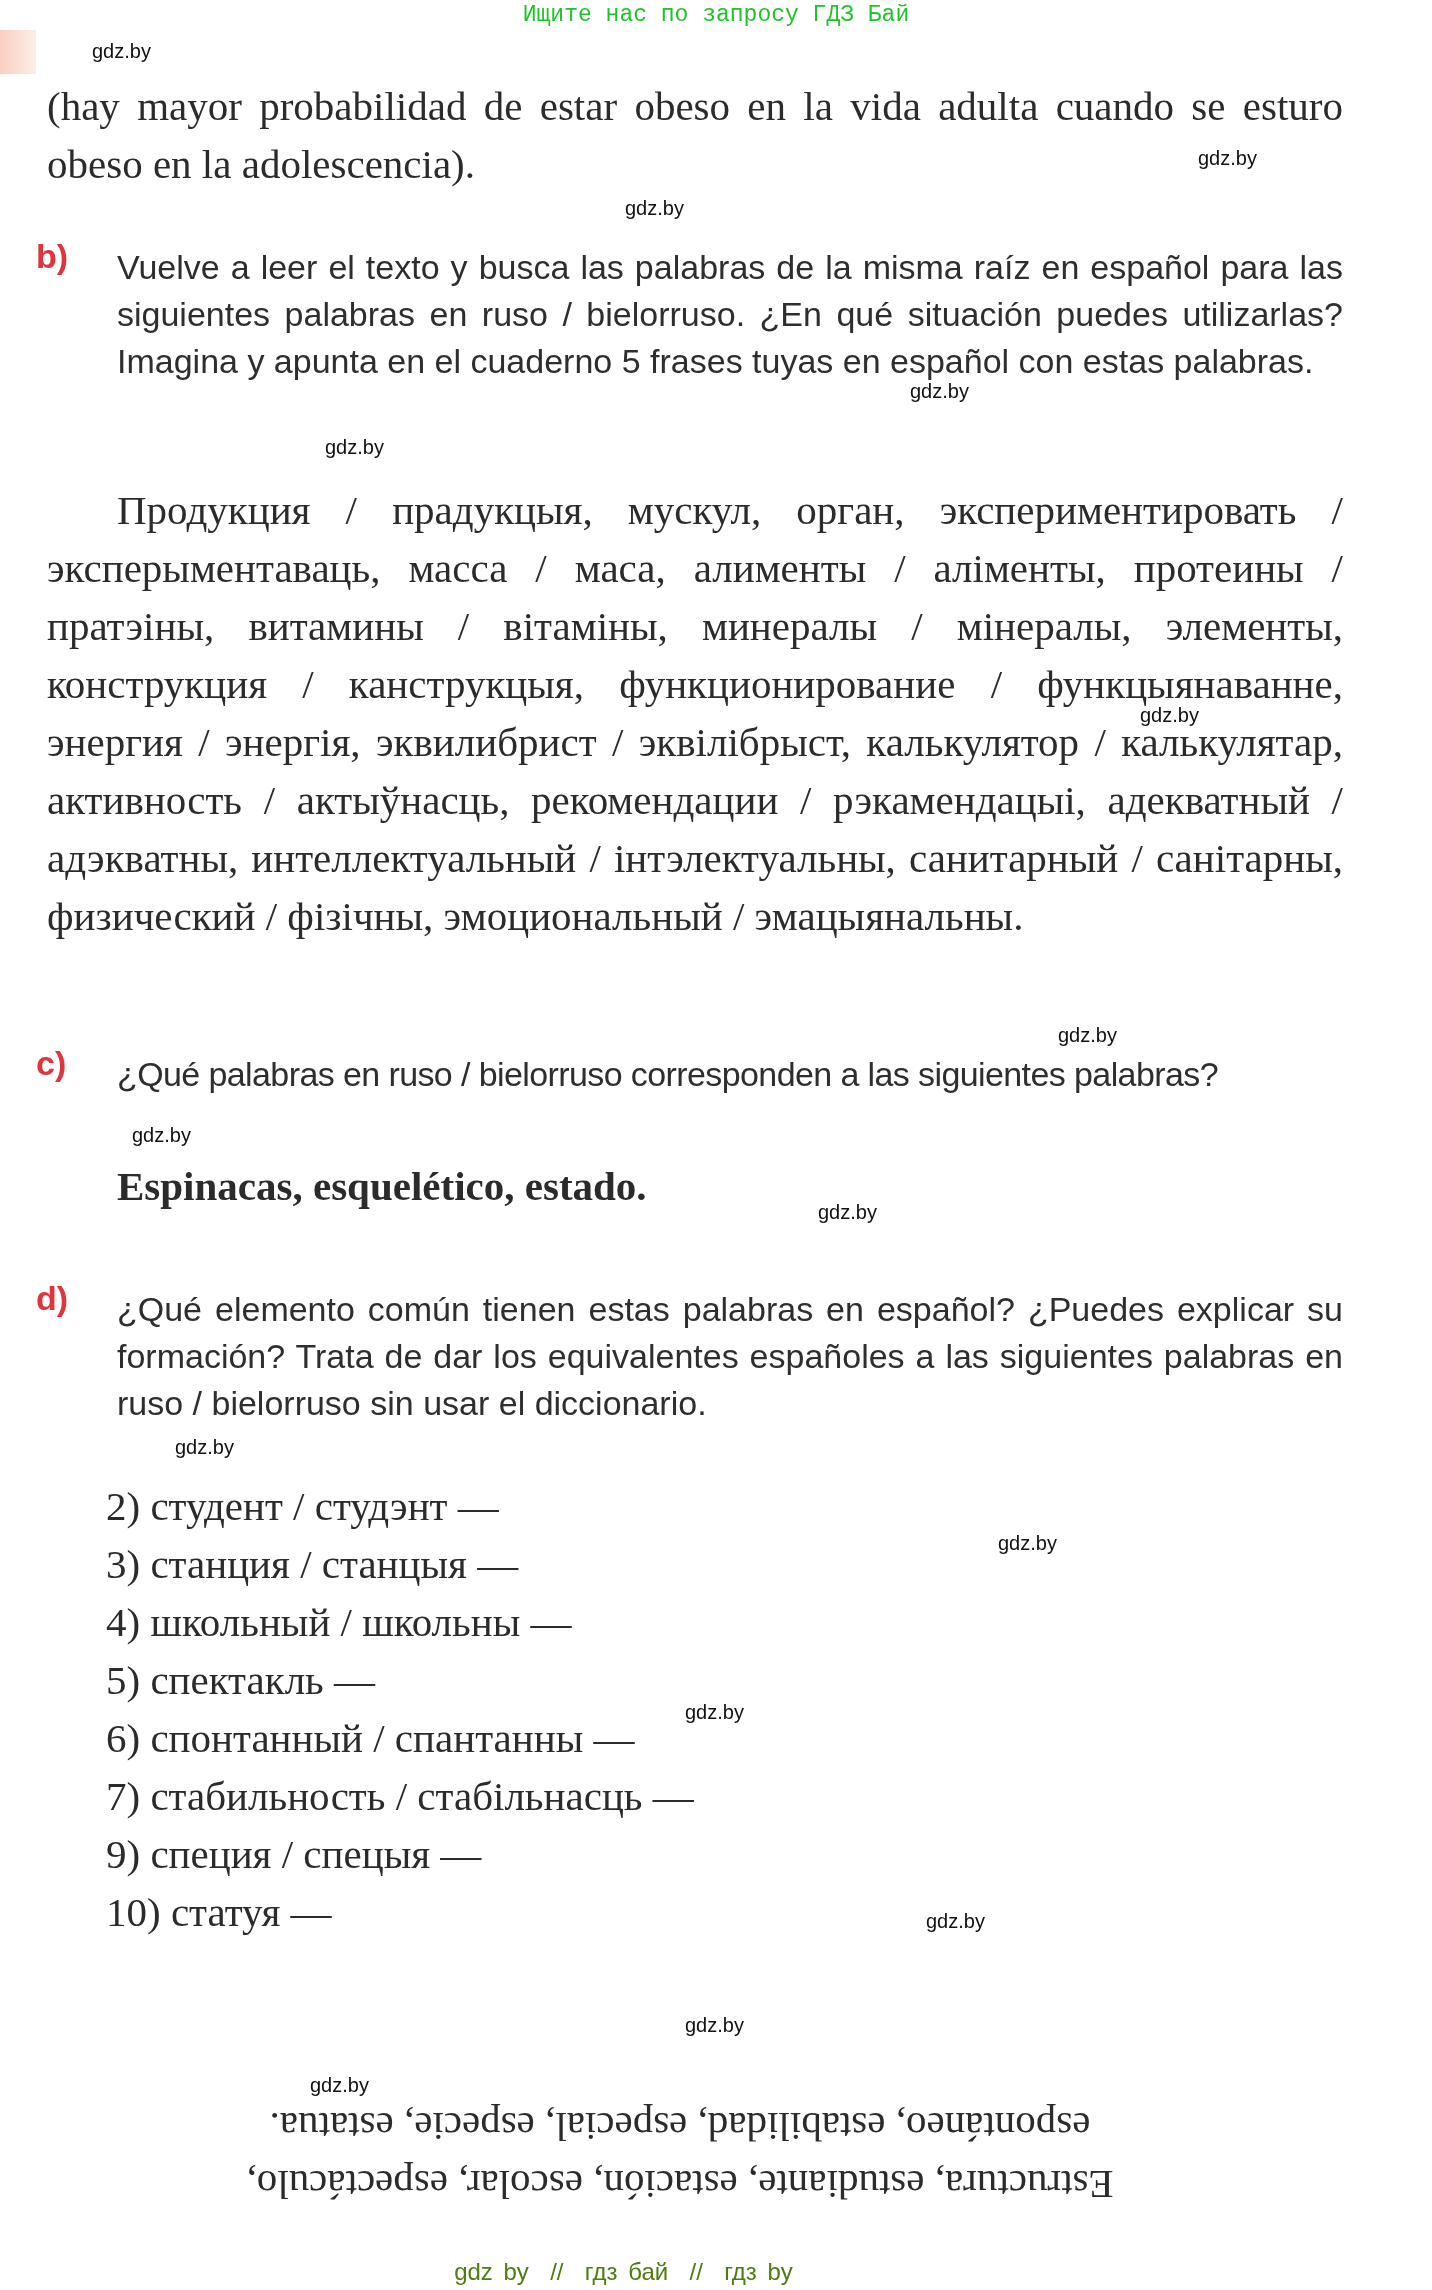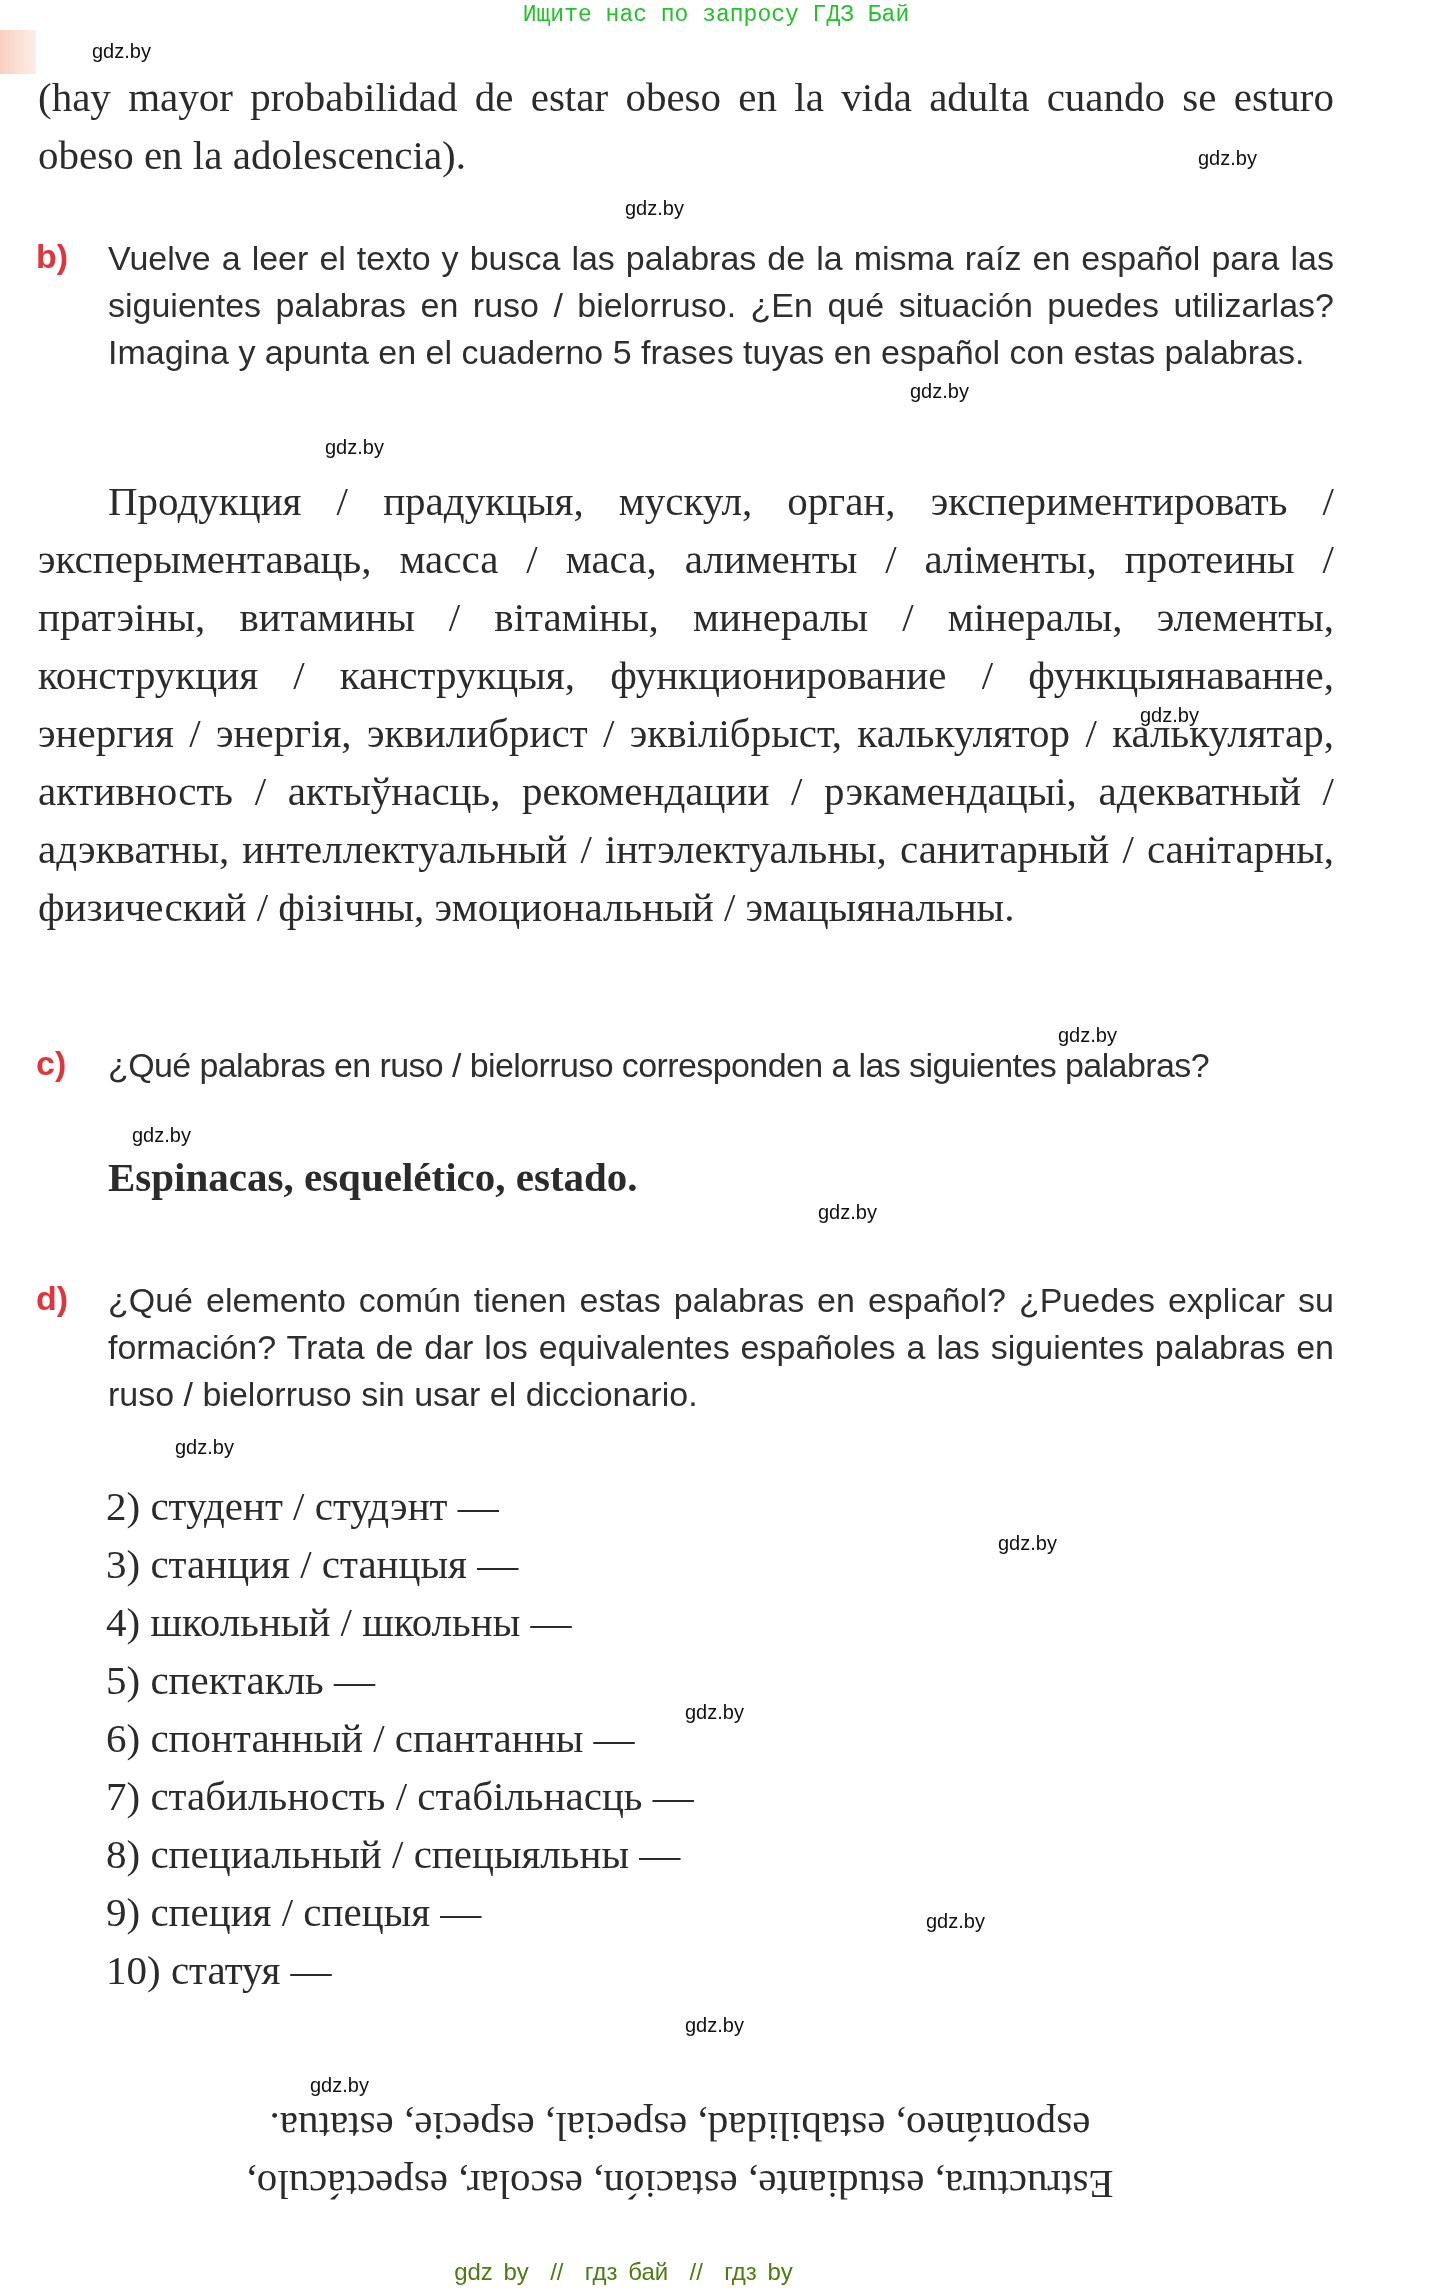--- a/index.html
+++ b/index.html
@@ -11,21 +11,21 @@
   .serif { font-family: "Liberation Serif", serif; font-size: 41px; line-height: 58px; color: #2b2b2b; }
   .sans { font-family: "Liberation Sans", sans-serif; font-size: 34px; line-height: 47px; color: #2e2e2e; }
   .label { font-family: "Liberation Sans", sans-serif; font-size: 34px; font-weight: bold; color: #e0353d; line-height: 47px; }
   .justify { text-align: justify; text-align-last: left; }
   .block { left: 36px; width: 1296px; }
   .task-text { left: 106px; width: 1226px; }
   .list { left: 106px; }
   .list-item { font-family: "Liberation Serif", serif; font-size: 41px; line-height: 58px; color: #2b2b2b; white-space: nowrap; }
   .answer { left: 140px; width: 1080px; transform: rotate(180deg); text-align: center; font-family: "Liberation Serif", serif; font-size: 41px; line-height: 58px; color: #2b2b2b; }
   .footer { top: 2258px; left: 0; width: 1247px; text-align: center; font-family: "Liberation Sans", sans-serif; font-size: 24px; color: #4d7c0f; word-spacing: 4px; }
-  p { margin: 2px; }
+  p { margin: 11px; }
 </style>
 </head>
 <body>
 
 <div class="abs top-banner">Ищите нас по запросу ГДЗ Бай</div>
 <div class="abs corner-deco"></div>
 
 <p class="abs block serif justify" style="top:66px;">(hay mayor probabilidad de estar obeso en la vida adulta cuando se esturo obeso en la adolescencia).</p>
 
 <div class="abs label" style="top:233px; left:36px;">b)</div>
@@ -39,21 +39,20 @@
 <div class="abs label" style="top:1275px; left:36px;">d)</div>
 <p class="abs task-text sans justify" style="top:1275px;">¿Qué elemento común tienen estas palabras en español? ¿Puedes explicar su formación? Trata de dar los equivalentes españoles a las siguientes palabras en ruso / bielorruso sin usar el diccionario.</p>
 
 <div class="abs list" style="top:1477px;">
   <div class="list-item">2) студент / студэнт —</div>
   <div class="list-item">3) станция / станцыя —</div>
   <div class="list-item">4) школьный / школьны —</div>
   <div class="list-item">5) спектакль —</div>
   <div class="list-item">6) спонтанный / спантанны —</div>
   <div class="list-item">7) стабильность / стабільнасць —</div>
-  <div class="list-item">8) специальный / спецыяльны —</div>
   <div class="list-item">9) специя / спецыя —</div>
   <div class="list-item">10) статуя —</div>
 </div>
 
 <div class="abs answer" style="top:2098px;">
   <div>Estructura, estudiante, estación, escolar, espectáculo,</div>
   <div>espontáneo, estabilidad, especial, especie, estatua.</div>
 </div>
 
 <div id="wm-layer">

